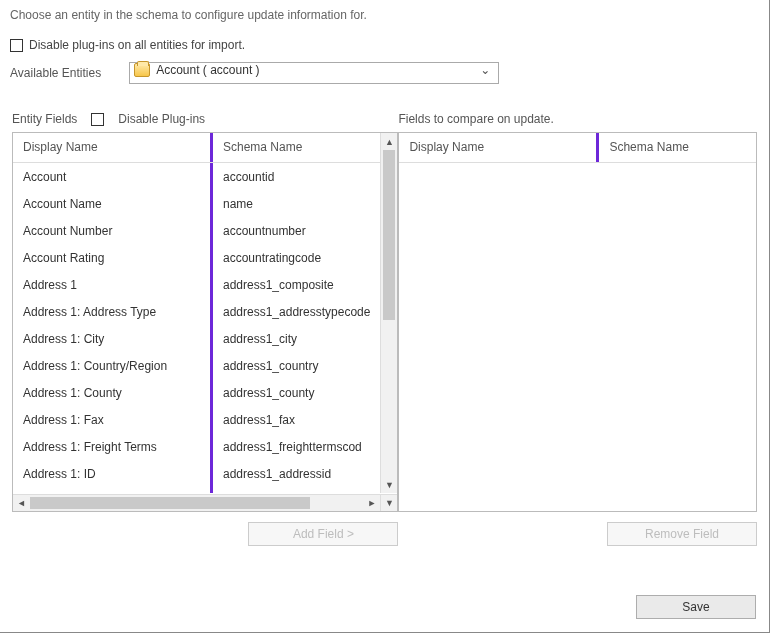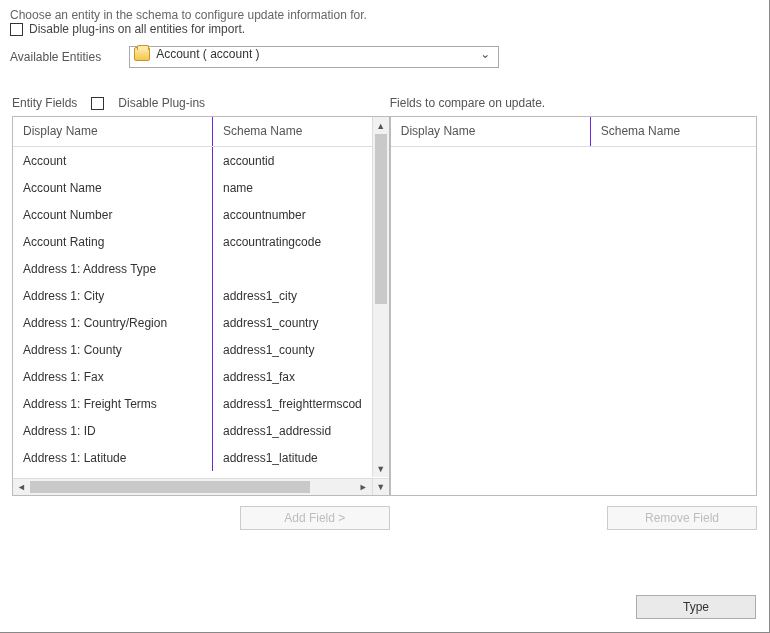--- a/index.html
+++ b/index.html
@@ -14,21 +14,21 @@
     overflow: hidden;
     border: 1px solid #888;
     border-top: none;
     border-left: none;
   }
   .pad {
     padding: 8px 10px 10px 10px;
   }
   .instr {
     color: #666;
-    margin-bottom: 0;
+    margin-bottom: 16px;
   }
   .cb-row {
     display: flex;
     align-items: center;
     gap: 6px;
     margin-bottom: 10px;
   }
   .cb {
     width: 13px; height: 13px;
     border: 1px solid #333;
@@ -101,21 +101,21 @@
     height:30px;
     border-bottom:1px solid #ddd;
     color:#555;
     font-size:12px;
   }
   .gridhead .c, .row .c {
     padding:7px 10px;
     overflow:hidden;
     white-space:nowrap;
   }
-  .c1 { flex:0 0 200px; border-right:1px solid #6d28d9;}
+  .c1 { flex:0 0 200px; border-right:3px solid #6d28d9;}
   .c2 { flex:1; }
   .gridbody {
     flex:1;
     overflow:hidden;
     position:relative;
   }
   .row {
     display:flex;
     height:27px;
     font-size:12px;
@@ -238,21 +238,26 @@
             </div>
             <div class="row">
               <div class="c c1">Account Number</div>
               <div class="c c2">accountnumber</div>
             </div>
             <div class="row">
               <div class="c c1">Account Rating</div>
               <div class="c c2">accountratingcode</div>
             </div>
             <div class="row">
+              <div class="c c1">Address 1</div>
+              <div class="c c2">address1_composite</div>
+            </div>
+            <div class="row">
               <div class="c c1">Address 1: Address Type</div>
+              <div class="c c2">address1_addresstypecode</div>
             </div>
             <div class="row">
               <div class="c c1">Address 1: City</div>
               <div class="c c2">address1_city</div>
             </div>
             <div class="row">
               <div class="c c1">Address 1: Country/Region</div>
               <div class="c c2">address1_country</div>
             </div>
             <div class="row">
@@ -308,14 +313,14 @@
         </div>
       </div>
       <div class="btnrow">
         <div class="wbtn">Remove Field</div>
       </div>
     </div>
   </div>
 </div>
 
 <div class="footer">
-  <div class="wbtn active">Type</div>
+  <div class="wbtn active">Save</div>
 </div>
 
 </body></html>

